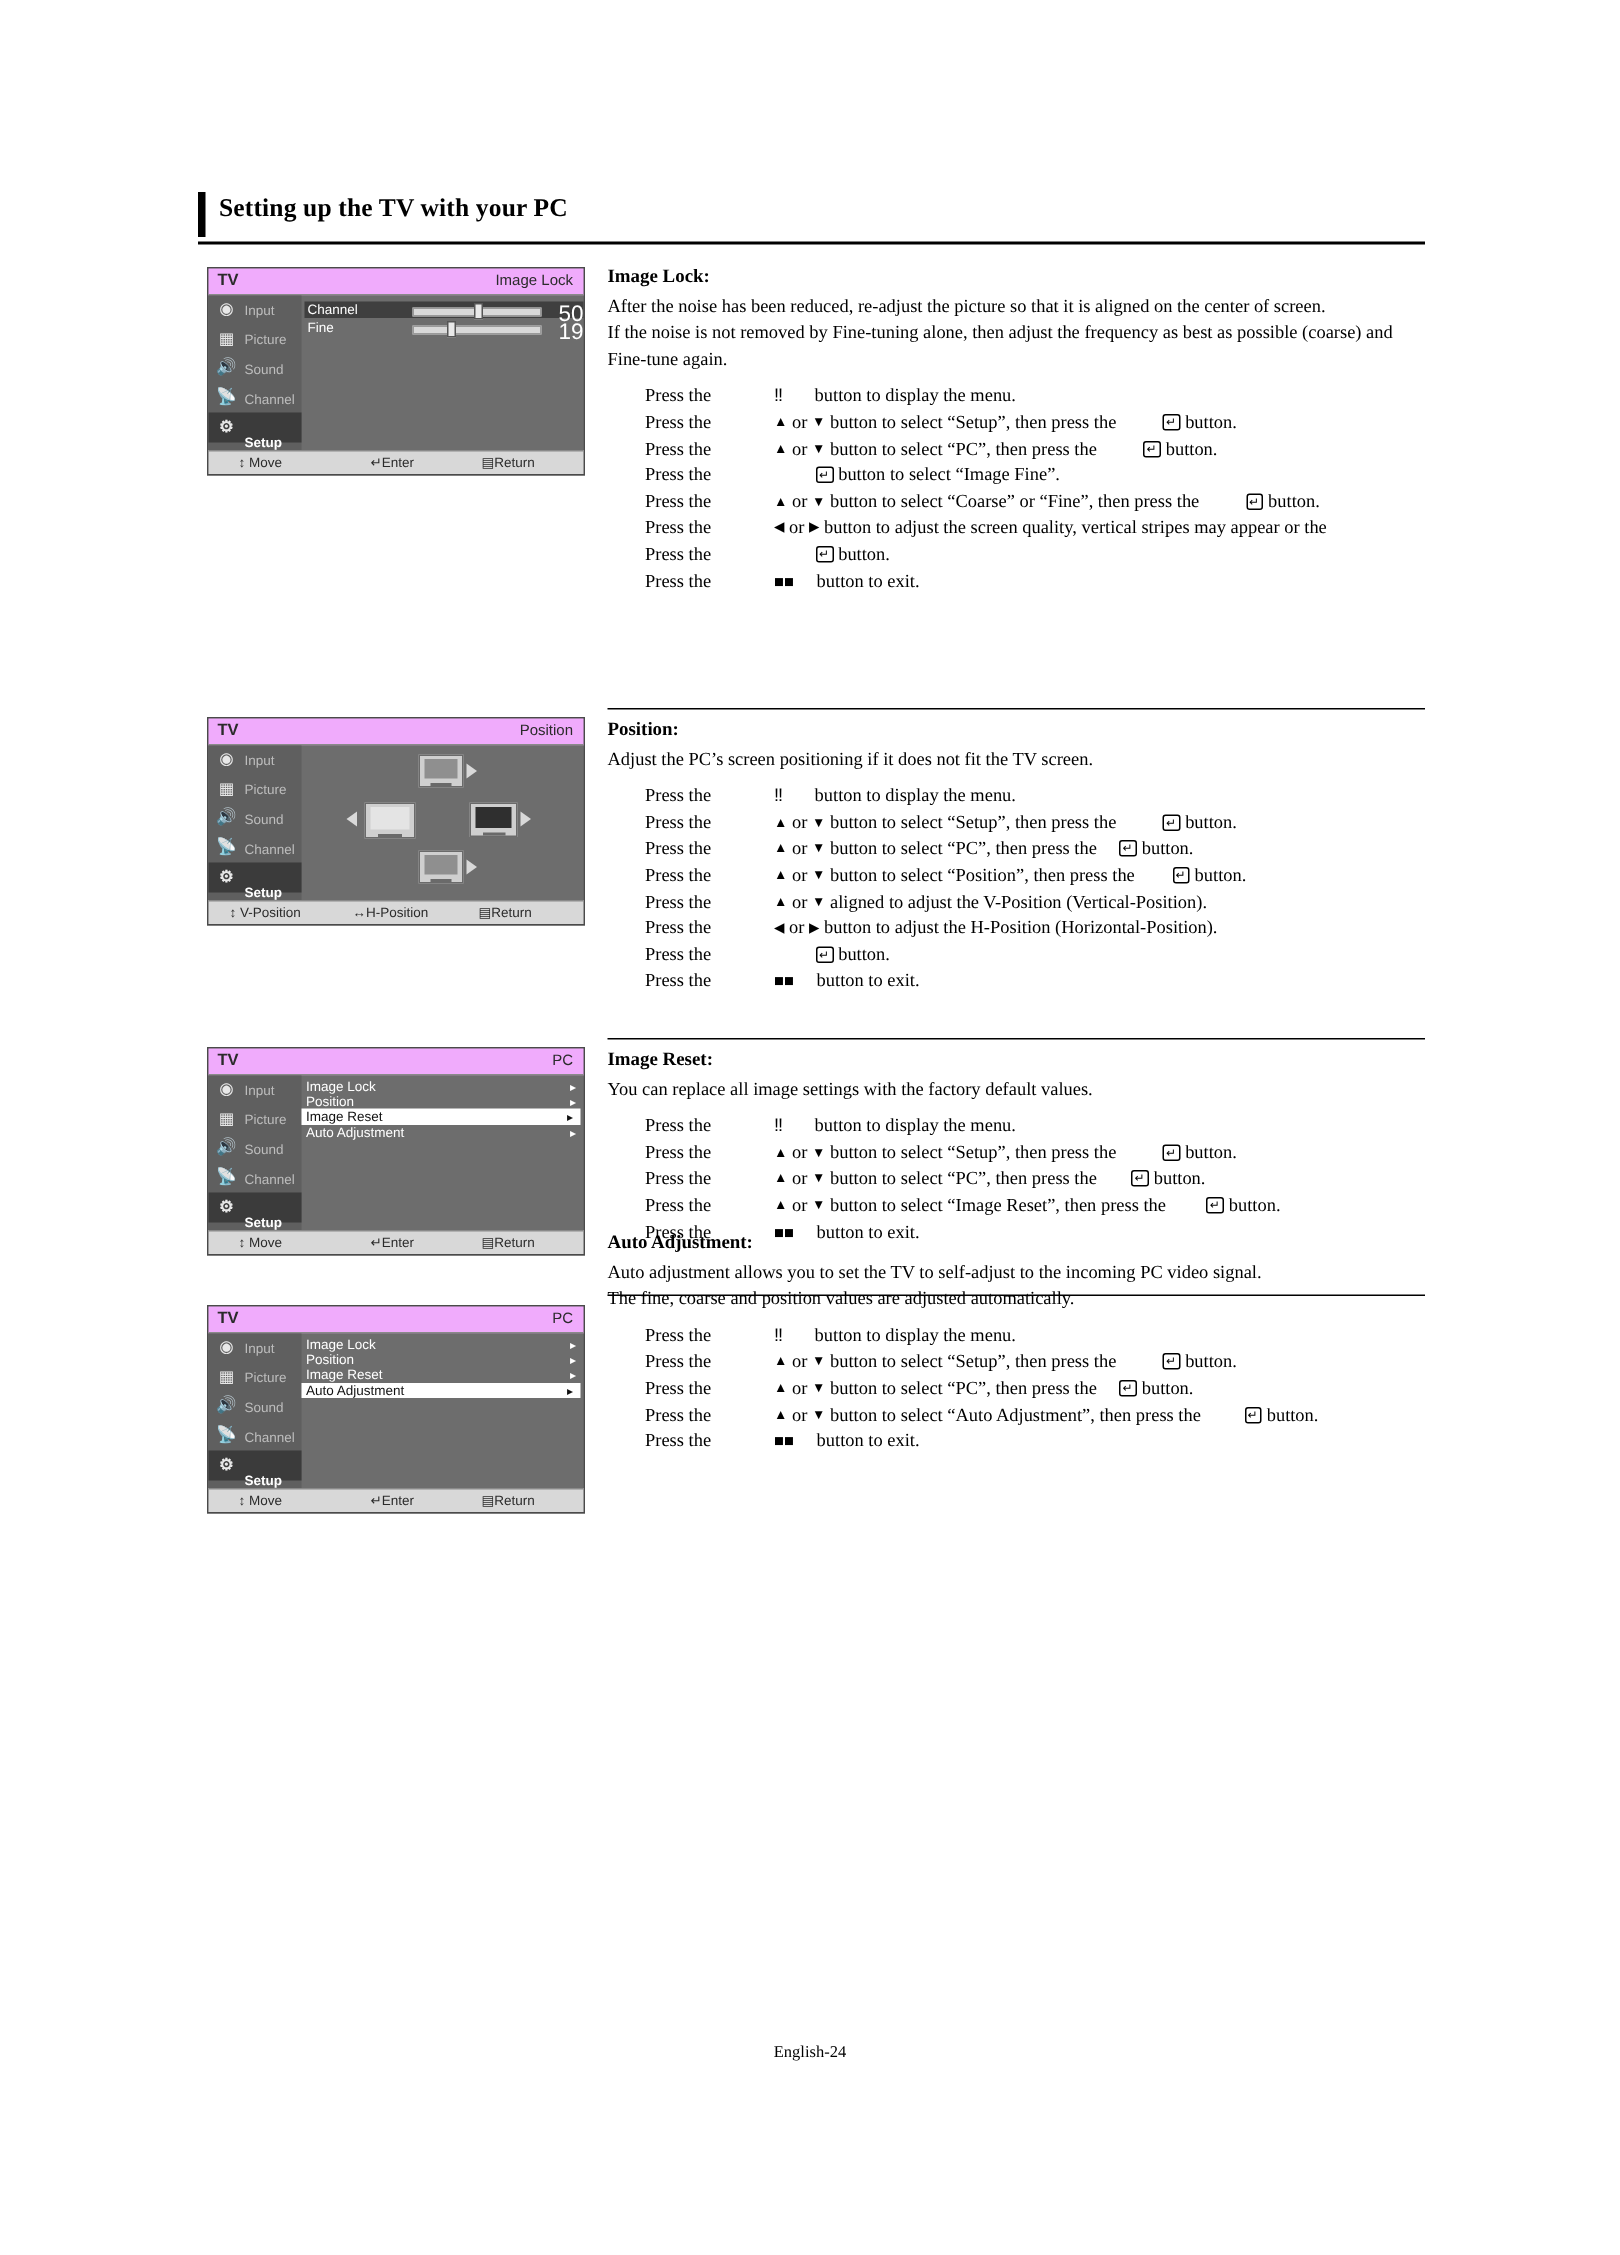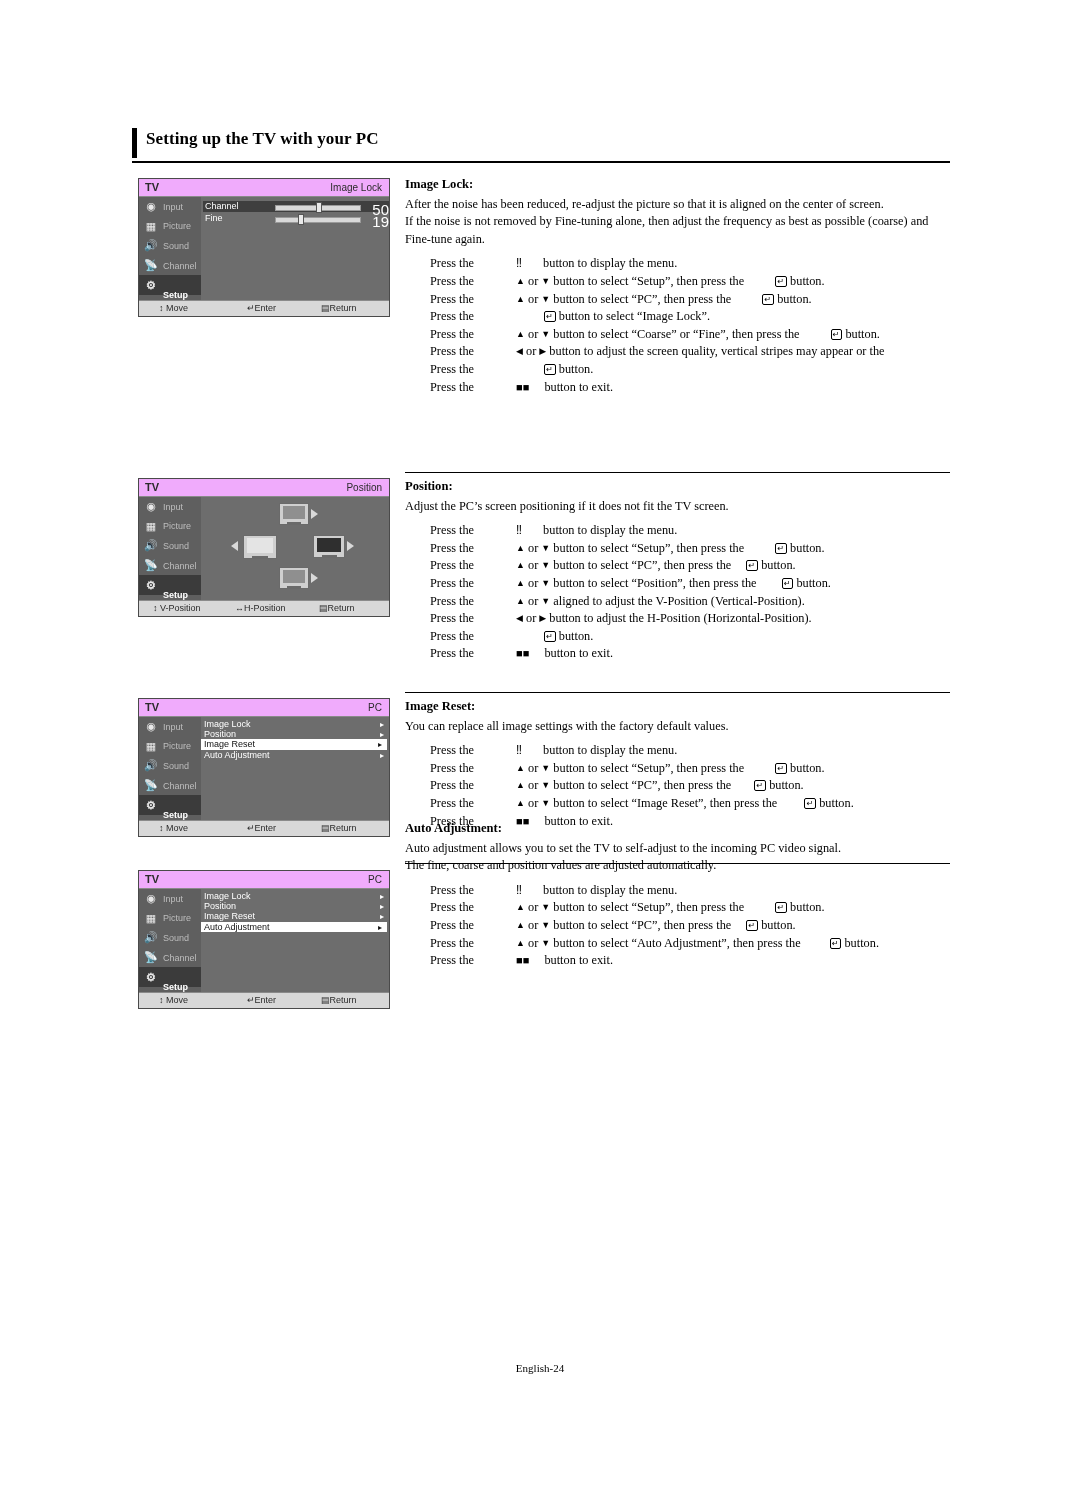--- a/index.html
+++ b/index.html
@@ -557,21 +557,21 @@
       <span style="display:inline-block;width:86px"></span><span class="glyph-up">▲</span>
       <span>or</span>
       <span class="glyph-dn">▼</span>
       <span>button to select “PC”, then press the</span>
       <span style="display:inline-block;width:28px"></span><span class="ebtn">↵</span>
       <span>button.</span>
     </div>
     <div class="step">
       <span class="press">Press the</span>
       <span style="display:inline-block;width:114px"></span><span class="ebtn">↵</span>
-      <span>button to select “Image Lock”.</span>
+      <span>button to select “Image Fine”.</span>
     </div>
     <div class="step">
       <span class="press">Press the</span>
       <span style="display:inline-block;width:86px"></span><span class="glyph-up">▲</span>
       <span>or</span>
       <span class="glyph-dn">▼</span>
       <span>button to select “Coarse” or “Fine”, then press the</span>
       <span style="display:inline-block;width:28px"></span><span class="ebtn">↵</span>
       <span>button.</span>
     </div>

